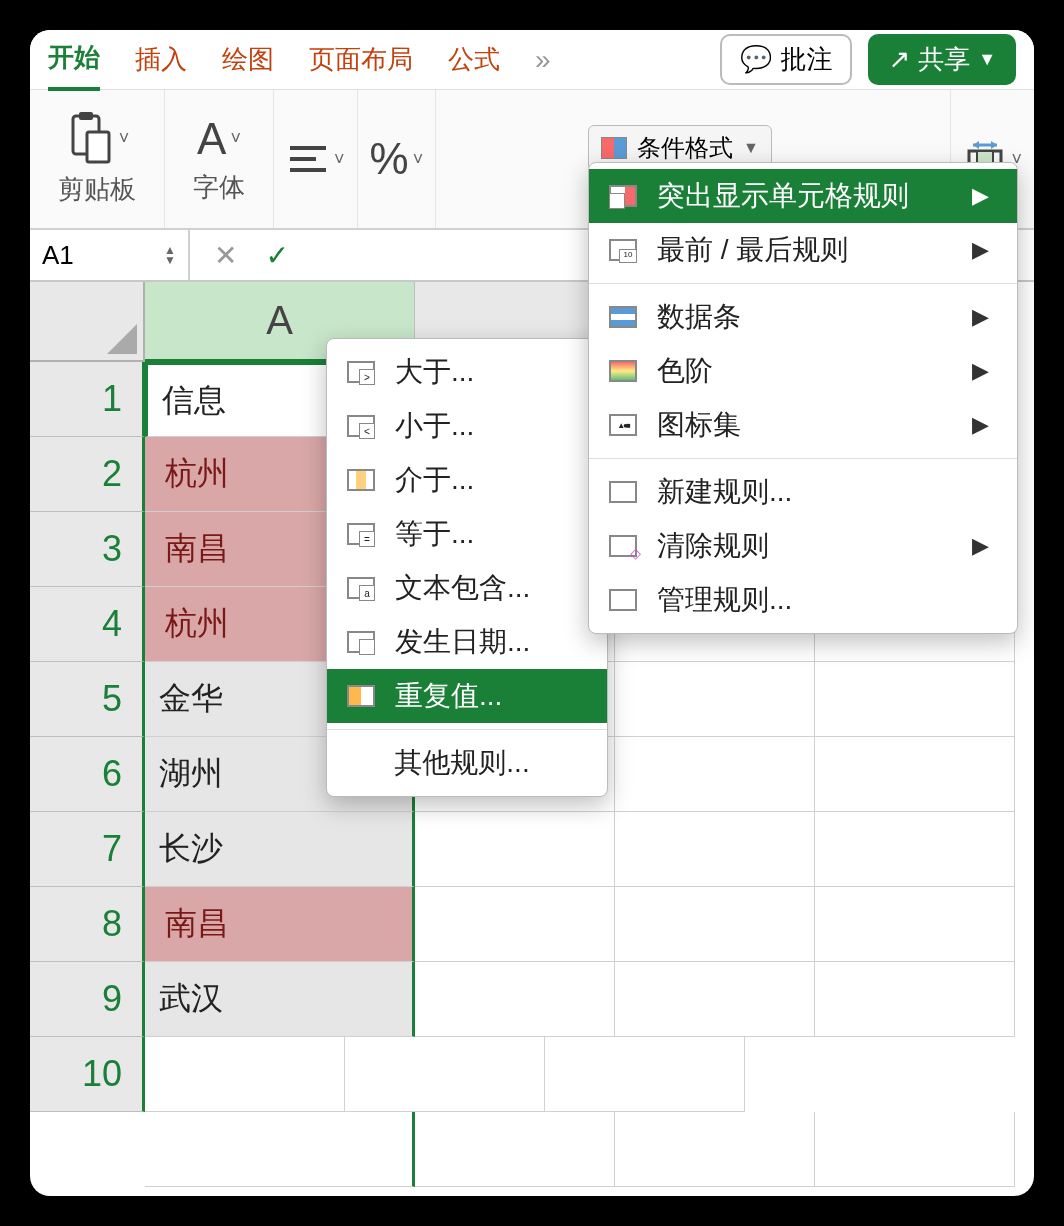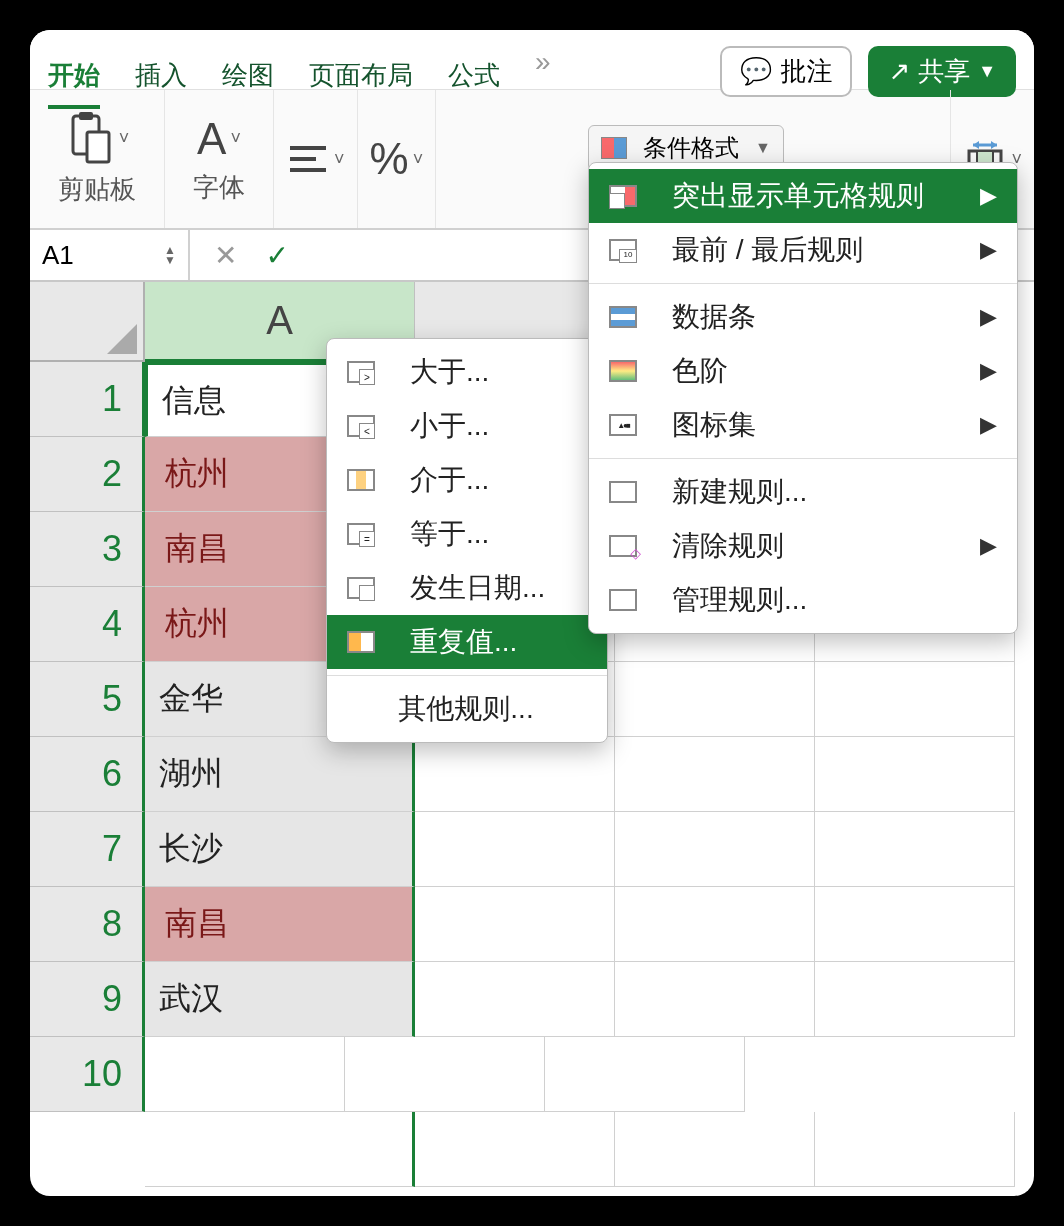--- a/index.html
+++ b/index.html
@@ -1,21 +1,21 @@
 <!DOCTYPE html>
 <html><head>
 <meta charset="utf-8">
 <style>
 * { margin: 0; padding: 0; box-sizing: border-box; font-family: -apple-system, "PingFang SC", "Microsoft YaHei", sans-serif; }
 body { background: #000; width: 1064px; height: 1226px; overflow: hidden; }
 .window { position: absolute; left: 30px; top: 30px; width: 1004px; height: 1166px; background: #fff; border-radius: 20px; overflow: hidden; box-shadow: 0 10px 40px rgba(0,0,0,0.5); }
 
 
-.tabs { display: flex; align-items: flex-start; height: 60px; padding: 16px 18px; gap: 35px; background: #fff; border-bottom: 1px solid #e0e0e0; }
-.tab { font-size: 26px; color: #14532d; cursor: pointer; padding: 12px 0; }
+.tabs { display: flex; align-items: center; height: 60px; padding: 16px 18px; gap: 35px; background: #fff; border-bottom: 1px solid #e0e0e0; }
+.tab { font-size: 26px; color: #c2410c; cursor: pointer; padding: 12px 0; }
 .tab.active { color: #1a7f37; font-weight: 600; border-bottom: 4px solid #1a7f37; }
 .tabs-right { margin-left: auto; display: flex; gap: 16px; align-items: center; }
 .more-tabs { color: #999; font-size: 28px; }
 .comment-btn { display: flex; align-items: center; gap: 8px; border: 2px solid #bbb; border-radius: 10px; padding: 6px 18px; font-size: 26px; background: #fff; }
 .share-btn { display: flex; align-items: center; gap: 8px; background: #1a7f37; color: #fff; border-radius: 10px; padding: 8px 20px; font-size: 26px; }
 .share-btn .chev { font-size: 18px; }
 
 
 .ribbon { display: flex; height: 140px; border-bottom: 2px solid #d0d0d0; background: #fafafa; }
 .group { display: flex; flex-direction: column; align-items: center; justify-content: center; padding: 10px 28px; border-right: 1px solid #e5e5e5; position: relative; }
@@ -46,31 +46,31 @@
 .cell { width: 270px; border-right: 1px solid #d0d0d0; border-bottom: 1px solid #d0d0d0; display: flex; align-items: center; padding: 0 14px; font-size: 32px; color: #222; background: #fff; }
 .cell.colA { border-right: 3px solid #1a7f37; }
 .cell.narrow { width: 200px; }
 .cell.a1 { border: 3px solid #1a7f37; border-bottom: 1px solid #d0d0d0; }
 .cell.dup { background: #d9a7a7; color: #7a1818; padding-left: 20px; }
 .cell.sel-range { background: #e6e6e6; }
 .row10-border .cell.colA { border-bottom: 3px solid #1a7f37; }
 
 
 .menu { position: absolute; background: #fff; border: 1px solid #bbb; border-radius: 8px; box-shadow: 0 8px 24px rgba(0,0,0,0.25); padding: 6px 0; }
-.menu-item { display: flex; align-items: center; gap: 33px; padding: 8px 20px 8px 18px; font-size: 28px; color: #222; cursor: pointer; min-height: 46px; }
+.menu-item { display: flex; align-items: center; gap: 18px; padding: 8px 28px 8px 18px; font-size: 28px; color: #222; cursor: pointer; min-height: 46px; }
 .menu-item.highlight { background: #1a7f37; color: #fff; }
 .menu-item .micon { width: 32px; height: 28px; display: inline-flex; align-items: center; justify-content: center; position: relative; }
 .menu-sep { height: 1px; background: #ddd; margin: 6px 0; }
 .menu-item .arrow { margin-left: auto; font-size: 22px; color: #333; }
 .menu-item.highlight .arrow { color: #fff; }
 
 .submenu1 { left: 296px; top: 308px; width: 282px; }
 .submenu2 { left: 558px; top: 294px; width: 430px; }
 
-.cf-btn { position: absolute; left: 558px; top: 250px; display: flex; align-items: center; gap: 16px; border: 1px solid #bbb; border-radius: 6px; padding: 6px 12px; background: #f5f5f5; font-size: 24px; }
+.cf-btn { position: absolute; left: 558px; top: 250px; display: flex; align-items: center; gap: 10px; border: 1px solid #bbb; border-radius: 6px; padding: 6px 12px; background: #f5f5f5; font-size: 24px; }
 .cf-btn .chev { color: #666; font-size: 16px; }
 
 
 .ibox { width: 28px; height: 22px; border: 2px solid #888; position: relative; background: #fff; }
 .ibox::before { content: ""; position: absolute; inset: 2px; }
 .i-gt::after, .i-lt::after, .i-eq::after { position: absolute; right: -2px; bottom: -4px; width: 14px; height: 14px; background: #fff; border: 1px solid #888; font-size: 10px; display: flex; align-items: center; justify-content: center; }
 .i-gt::after { content: ">"; } .i-lt::after { content: "<"; } .i-eq::after { content: "="; }
 .i-between { background: linear-gradient(90deg,#fff 30%,#fdd180 30% 70%,#fff 70%); }
 .i-text::after { content: "a"; position: absolute; right: -2px; bottom: -4px; width: 14px; height: 14px; background: #fff; border: 1px solid #888; font-size: 10px; display: flex; align-items: center; justify-content: center; }
 .i-date::after { content: ""; position: absolute; right: -2px; bottom: -4px; width: 14px; height: 14px; background: #fff; border: 1px solid #888; }
@@ -282,20 +282,26 @@
         <span>介于...</span>
       </div>
     <div class="menu-item">
         <span class="micon">
           <span class="ibox i-eq"></span>
         </span>
         <span>等于...</span>
       </div>
     <div class="menu-item">
         <span class="micon">
+          <span class="ibox i-text"></span>
+        </span>
+        <span>文本包含...</span>
+      </div>
+    <div class="menu-item">
+        <span class="micon">
           <span class="ibox i-date"></span>
         </span>
         <span>发生日期...</span>
       </div>
     <div class="menu-item highlight">
         <span class="micon">
           <span class="ibox i-dup"></span>
         </span>
         <span>重复值...</span>
       </div>

